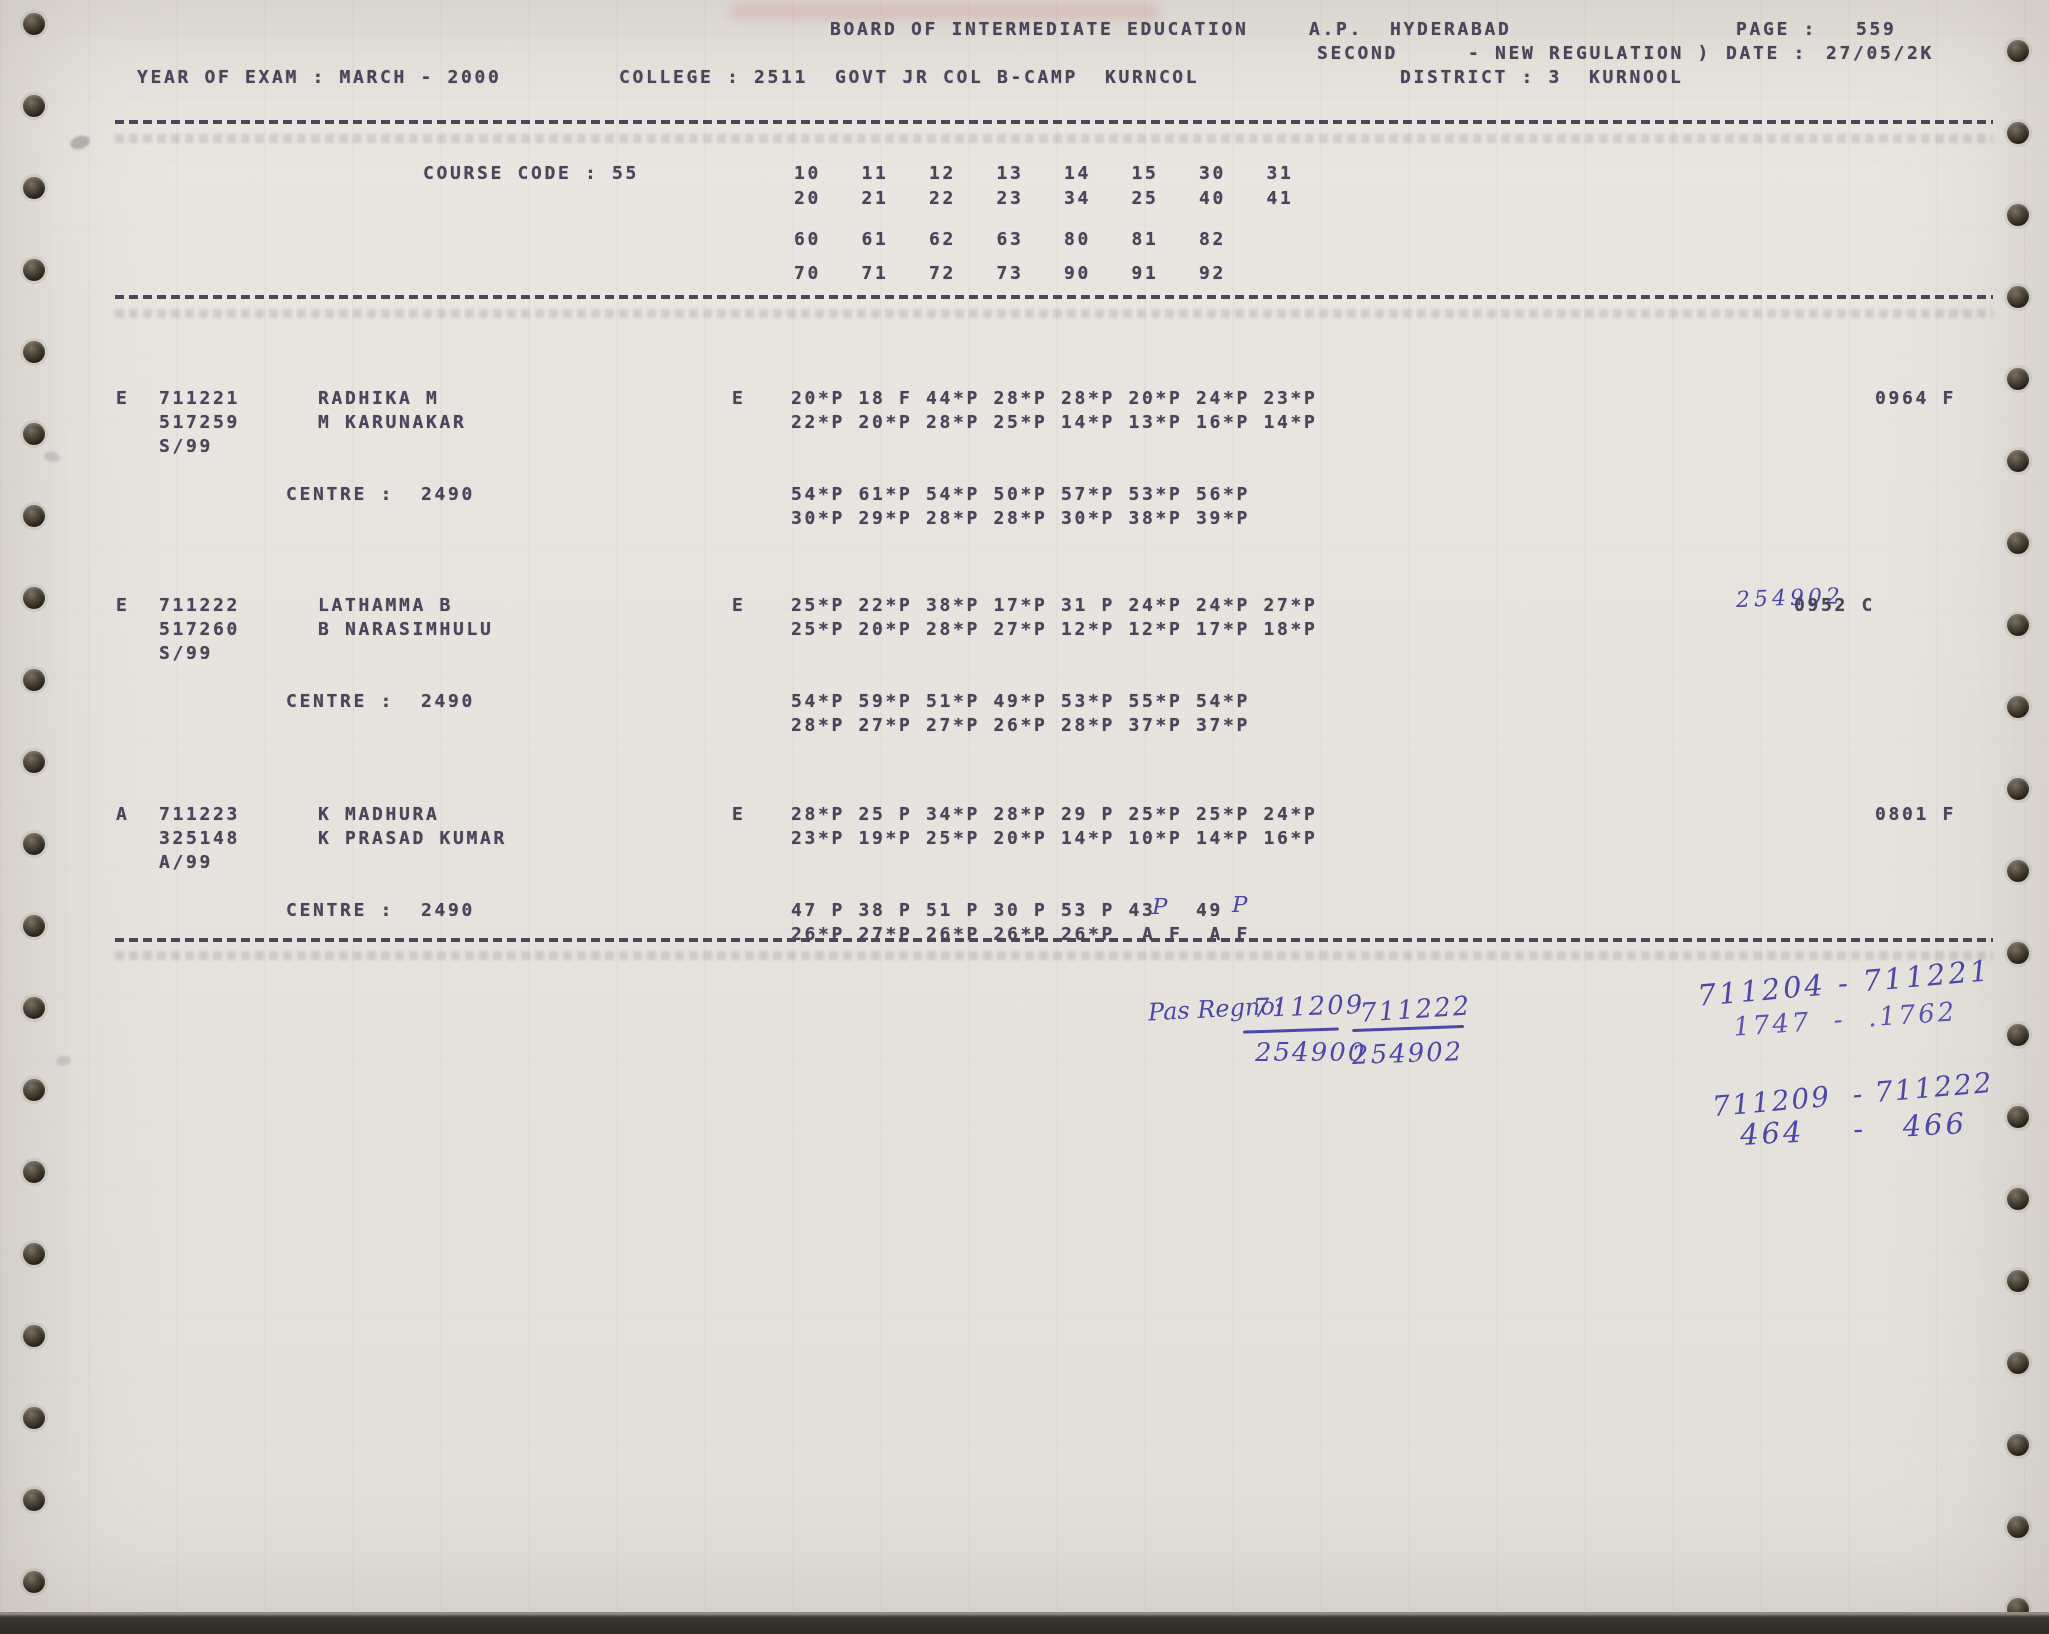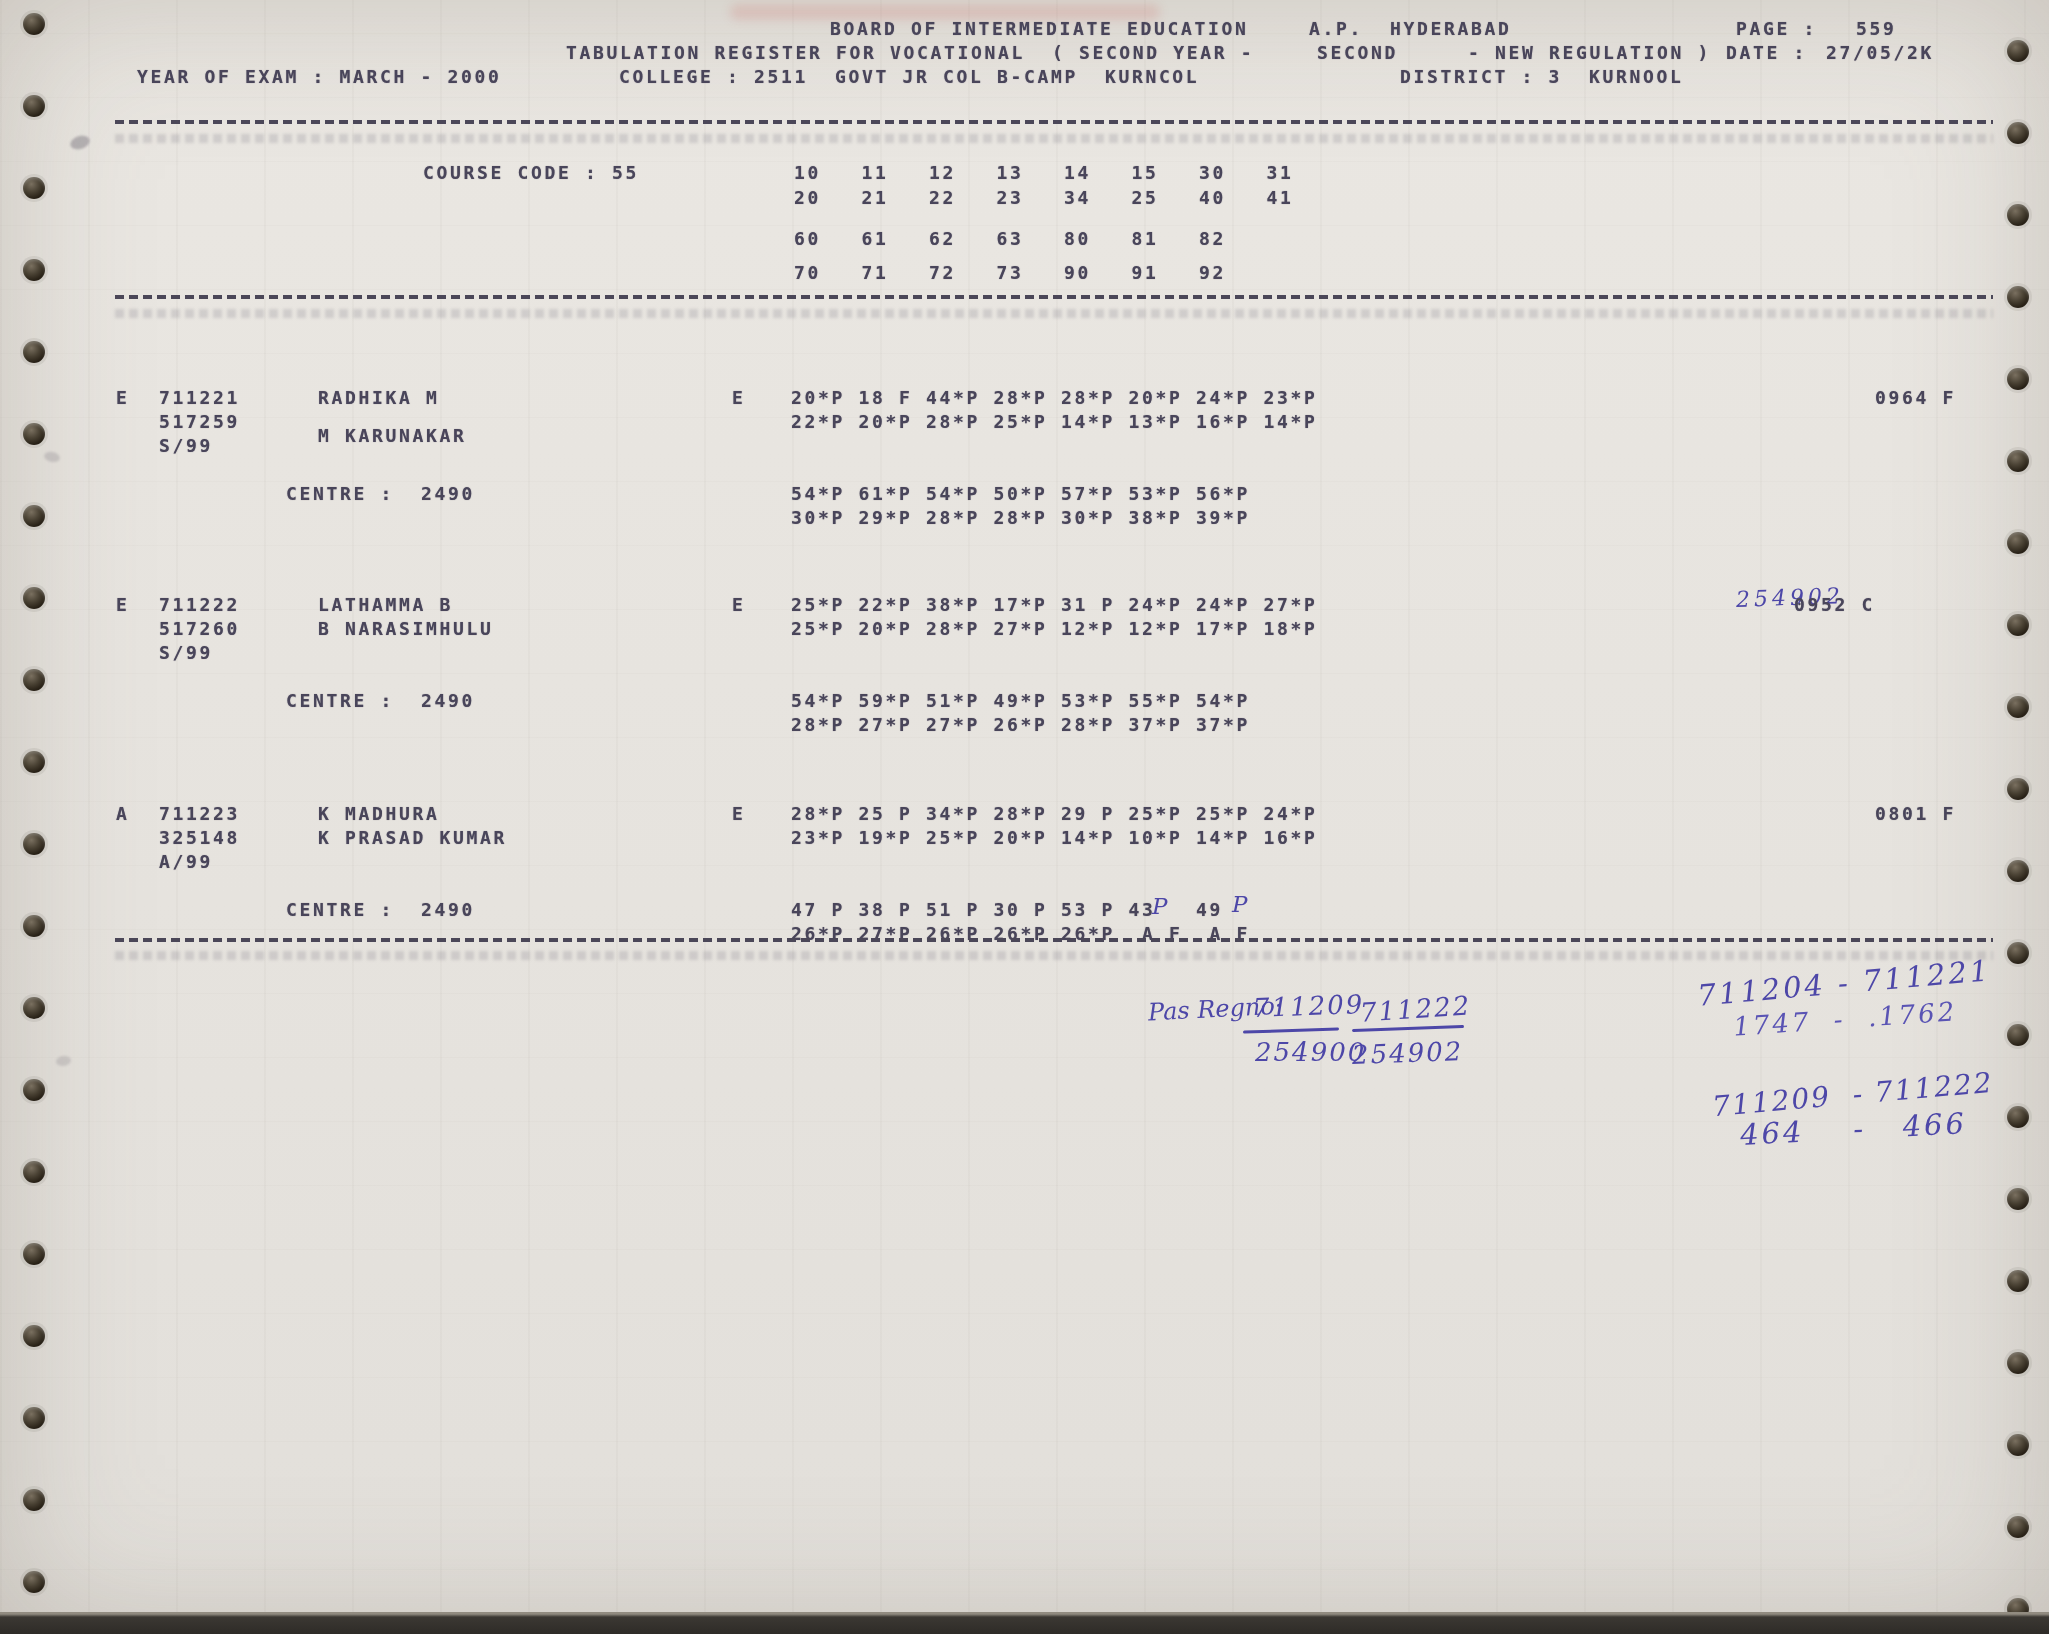--- a/index.html
+++ b/index.html
@@ -46,21 +46,20 @@
   <div class="ghost-red"></div>
   <div class="smudge" style="left:70px;top:136px;width:20px;height:13px;transform:rotate(-18deg);"></div>
   <div class="smudge" style="left:44px;top:452px;width:16px;height:10px;transform:rotate(12deg);opacity:.55;"></div>
   <div class="smudge" style="left:56px;top:1056px;width:15px;height:10px;transform:rotate(-8deg);opacity:.5;"></div>
 
   <span class="p" style="left:830px;top:18px;">BOARD OF INTERMEDIATE EDUCATION</span>
   <span class="p" style="left:1309px;top:18px;">A.P.  HYDERABAD</span>
   <span class="p" style="left:1736px;top:18px;">PAGE :</span>
   <span class="p" style="left:1856px;top:18px;">559</span>
 
-  <span class="p" style="left:566px;top:42px;">TABULATION REGISTER FOR VOCATIONAL  ( SECOND YEAR -</span>
   <span class="p" style="left:1317px;top:42px;">SECOND</span>
   <span class="p" style="left:1468px;top:42px;">- NEW REGULATION )</span>
   <span class="p" style="left:1726px;top:42px;">DATE :</span>
   <span class="p" style="left:1826px;top:42px;">27/05/2K</span>
 
   <span class="p" style="left:137px;top:66px;">YEAR OF EXAM : MARCH - 2000</span>
   <span class="p" style="left:619px;top:66px;text-align:right;">COLLEGE : 2511  GOVT JR COL B-CAMP  KURNCOL</span>
   <span class="p" style="left:1400px;top:66px;">DISTRICT : 3  KURNOOL</span>
 
   <div class="rule" style="left:115px;top:120px;"></div>
@@ -76,21 +75,21 @@
   <div class="rule-echo" style="left:115px;top:309px;"></div>
 
   <div>
     <span class="p" style="left:116px;top:387px;">E</span>
     <span class="p" style="left:159px;top:387px;">711221</span>
     <span class="p" style="left:318px;top:387px;">RADHIKA M</span>
     <span class="p" style="left:732px;top:387px;">E</span>
     <span class="p" style="left:791px;top:387px;">20*P 18 F 44*P 28*P 28*P 20*P 24*P 23*P</span>
     <span class="p" style="left:1875px;top:387px;">0964 F</span>
     <span class="p" style="left:159px;top:411px;">517259</span>
-    <span class="p" style="left:318px;top:425px;">M KARUNAKAR</span>
+    <span class="p" style="left:318px;top:411px;">M KARUNAKAR</span>
     <span class="p" style="left:791px;top:411px;">22*P 20*P 28*P 25*P 14*P 13*P 16*P 14*P</span>
     <span class="p" style="left:159px;top:435px;">S/99</span>
     <span class="p" style="left:286px;top:483px;">CENTRE :  2490</span>
     <span class="p" style="left:791px;top:483px;">54*P 61*P 54*P 50*P 57*P 53*P 56*P</span>
     <span class="p" style="left:791px;top:507px;">30*P 29*P 28*P 28*P 30*P 38*P 39*P</span>
   </div>
 
   <div>
     <span class="p" style="left:116px;top:594px;">E</span>
     <span class="p" style="left:159px;top:594px;">711222</span>

